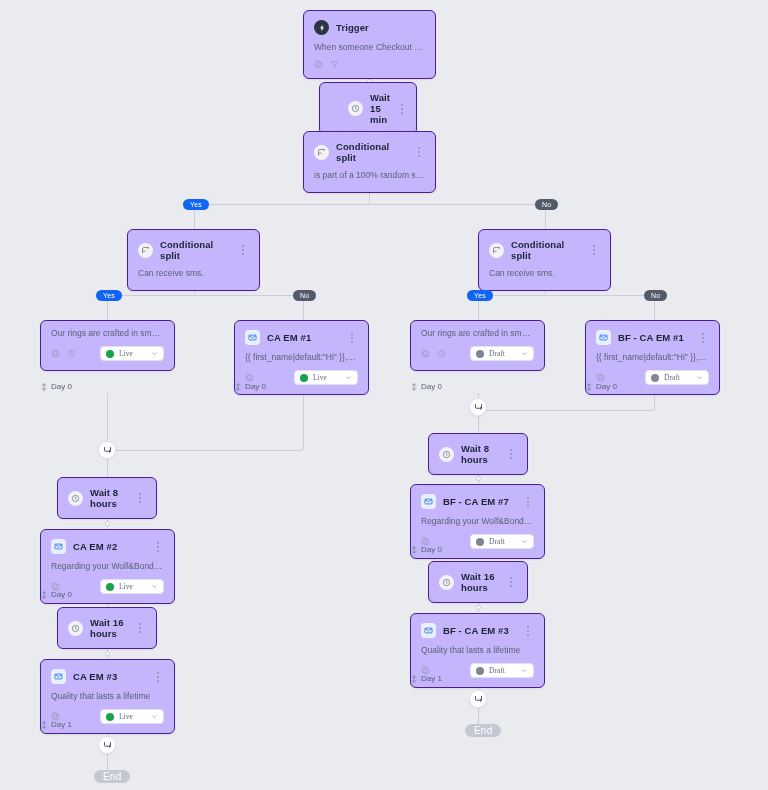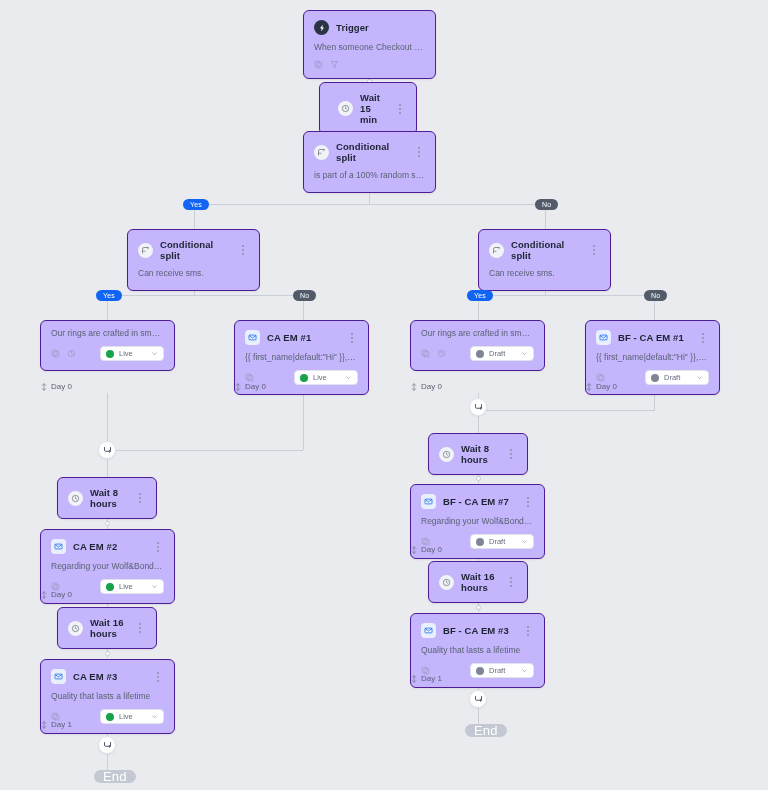--- a/index.html
+++ b/index.html
@@ -23,21 +23,21 @@
   }
 
   
   .pill {
     position:absolute; height:11px; line-height:11px; padding:0 7px;
     border-radius:6px; font-size:7px; color:#fff; letter-spacing:.2px;
     text-align:center; white-space:nowrap; z-index:6;
   }
   .pill.yes { background:#1264f5; }
   .pill.no  { background:#535b6b; }
-  .pill.end { background:#c3c8d2; color:#ffffff; border-radius:7px; height:13px; line-height:13px; padding:0 9px; font-size:13px; }
+  .pill.end { background:#c3c8d2; color:#ffffff; border-radius:7px; height:13px; line-height:13px; padding:0 9px; font-size:10px; }
 
   .merge {
     position:absolute; width:18px; height:18px; border-radius:50%;
     background:#fff; border:1px solid #dfe3ea;
     display:flex; align-items:center; justify-content:center; z-index:6;
     box-shadow:0 1px 2px rgba(30,40,60,.07);
   }
   .merge svg { display:block; }
 
   
@@ -63,21 +63,21 @@
   .ft .micros { display:flex; gap:7px; flex:1; align-items:center; }
   .micro { width:9px; height:9px; opacity:.55; }
 
   .status {
     display:flex; align-items:center; gap:5px;
     border:1px solid #dfe3ea; border-radius:4px;
     padding:2px 5px; min-width:64px; background:#fff;
   }
   .status .sdot { width:8px; height:8px; border-radius:50%; flex:0 0 auto;
     display:flex; align-items:center; justify-content:center; }
-  .status .slabel { font-size:7.5px; color:#646c7c; flex:1; }
+  .status .slabel { font-size:7.5px; color:#646c7c; flex:1;font-family:Liberation Serif, serif; }
   .status .chev { width:7px; height:7px; flex:0 0 auto; }
   .status.live .sdot { background:#16a34a; }
   .status.draft .sdot { background:#7e8696; }
 
   
   .nicon { width:15px; height:15px; border-radius:4px; display:flex;
     align-items:center; justify-content:center; flex:0 0 auto; }
   .nicon.trigger { background:#2b3445; border-radius:50%; }
   .nicon.soft { background:#f1f3f7; border-radius:50%; }
   .nicon.blue { background:#e8f0fe; }
@@ -201,21 +201,21 @@
             <rect x="4" y="3.5" width="6.5" height="7" rx="1" fill="none" stroke="#7d8594" stroke-width="1"></rect>
           </svg>
         <svg class="micro" viewBox="0 0 12 12">
             <path d="M1.5 2h9L7 6.3V10L5 9V6.3L1.5 2z" fill="none" stroke="#7d8594" stroke-width="1"></path>
           </svg>
       </span>
     </div>
   </div>
 
   <div class="card" style="left:319px; top:82px; width:98px;">
-    <div class="hd" style="padding:9px 10px 9px 18px;">
+    <div class="hd" style="padding:9px 10px 9px 28px;">
       <span class="nicon soft">
         <svg viewBox="0 0 12 12" width="9" height="9">
             <circle cx="6" cy="6" r="4.2" fill="none" stroke="#6b7382" stroke-width="1"></circle>
             <path d="M6 3.6V6l1.7 1.1" fill="none" stroke="#6b7382" stroke-width="1"></path>
           </svg>
       </span>
       <span class="ttl">Wait 15 min</span>
       <span class="kebab">
           <i></i>
           <i></i>

